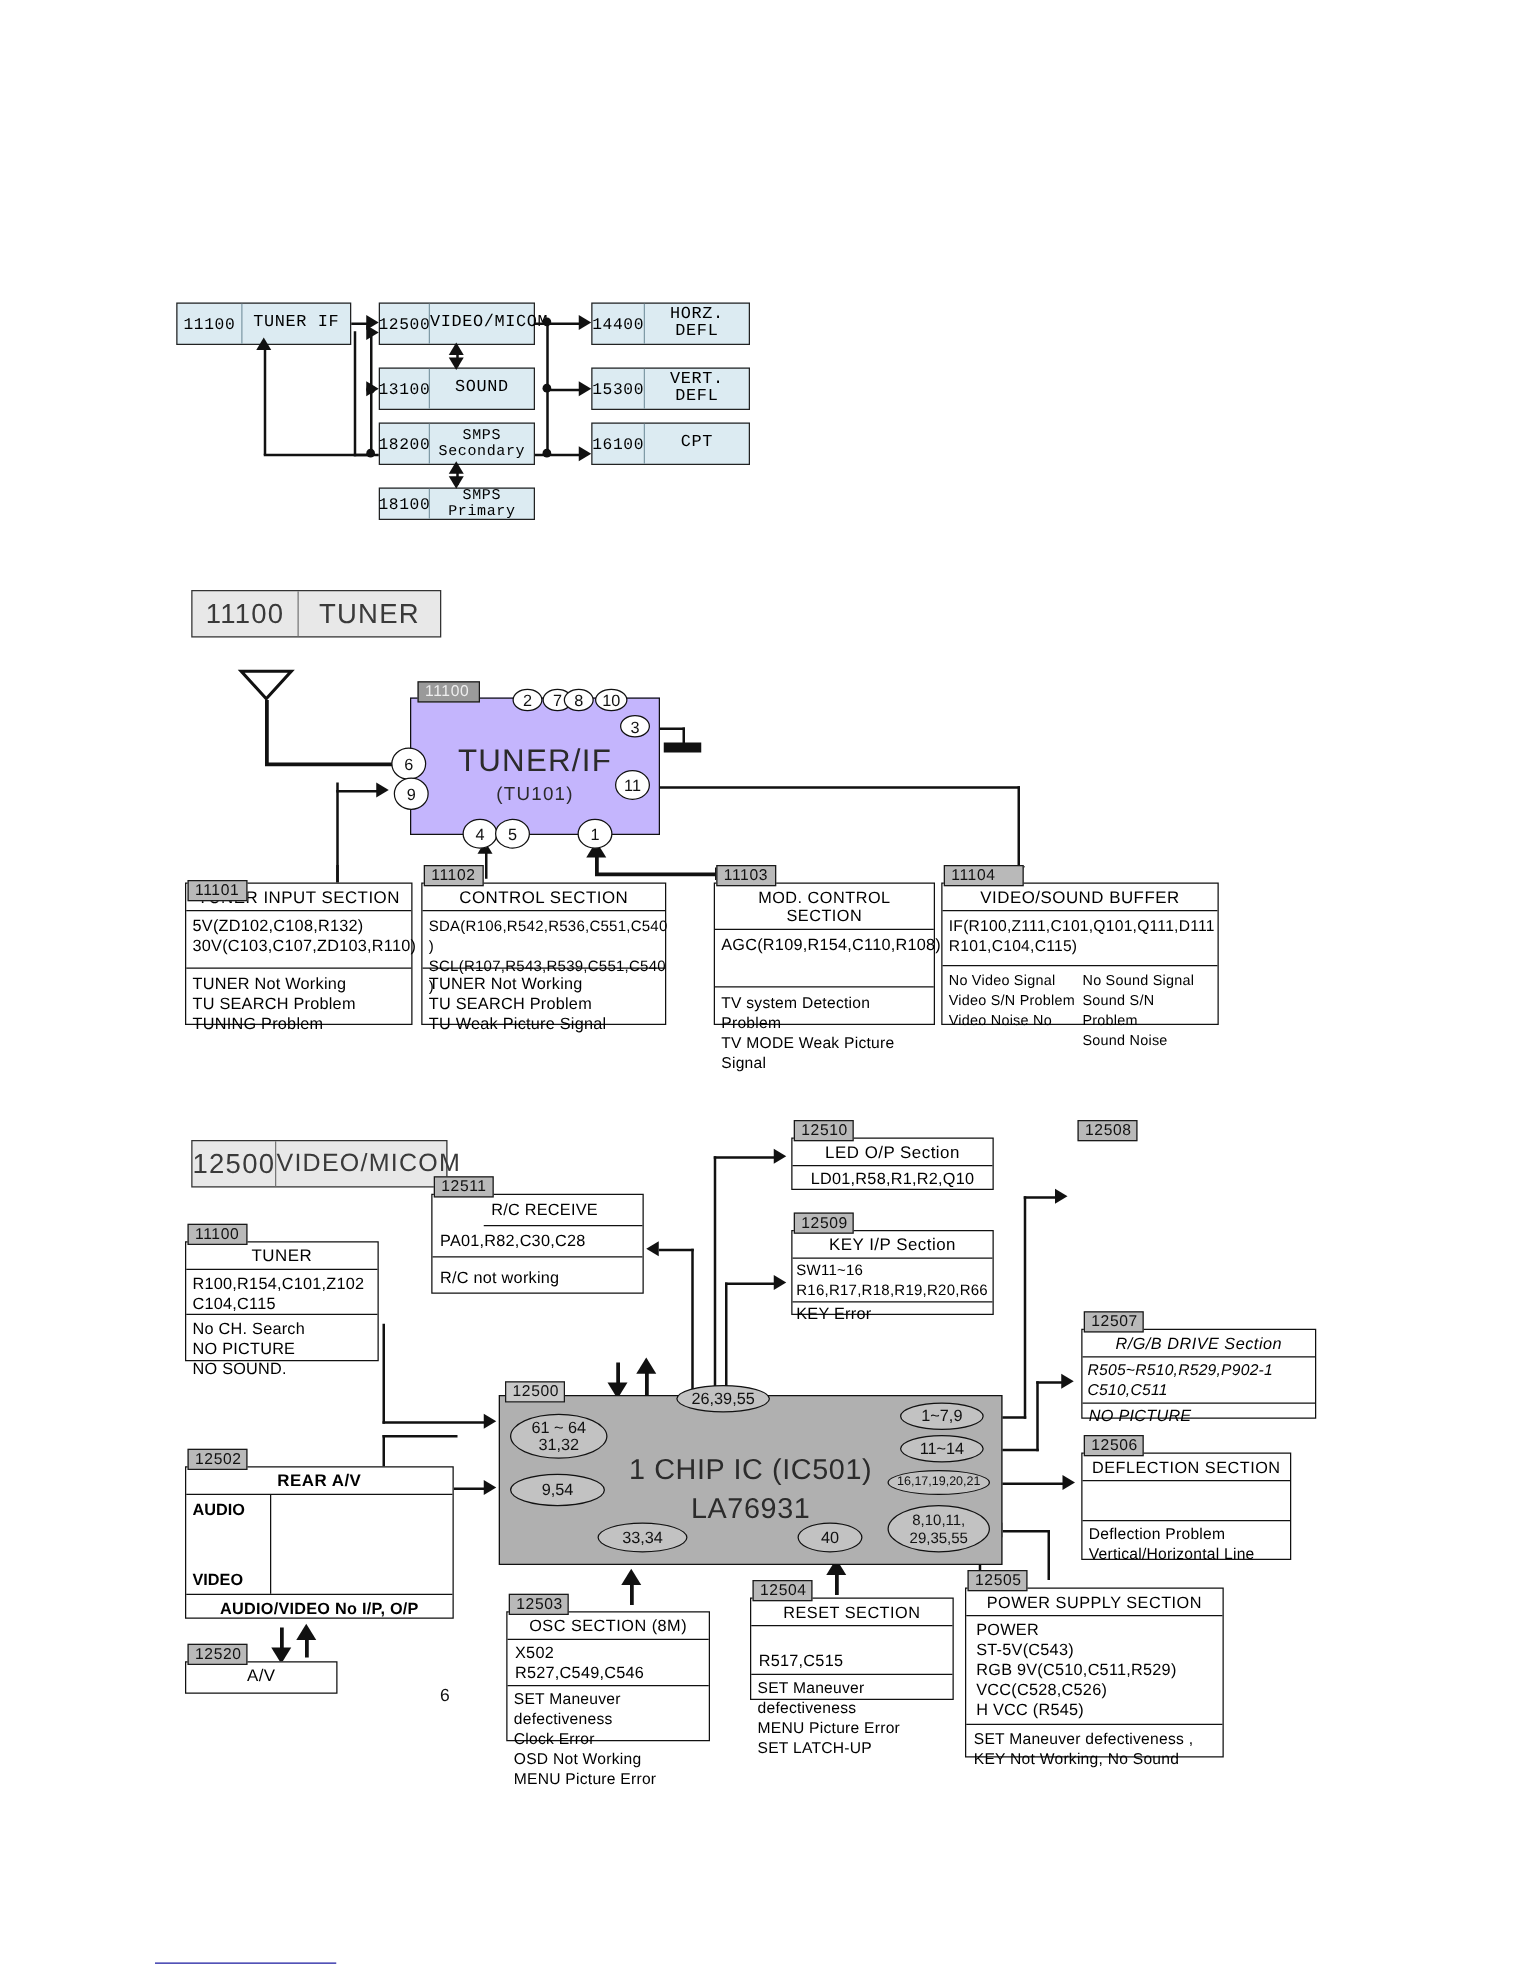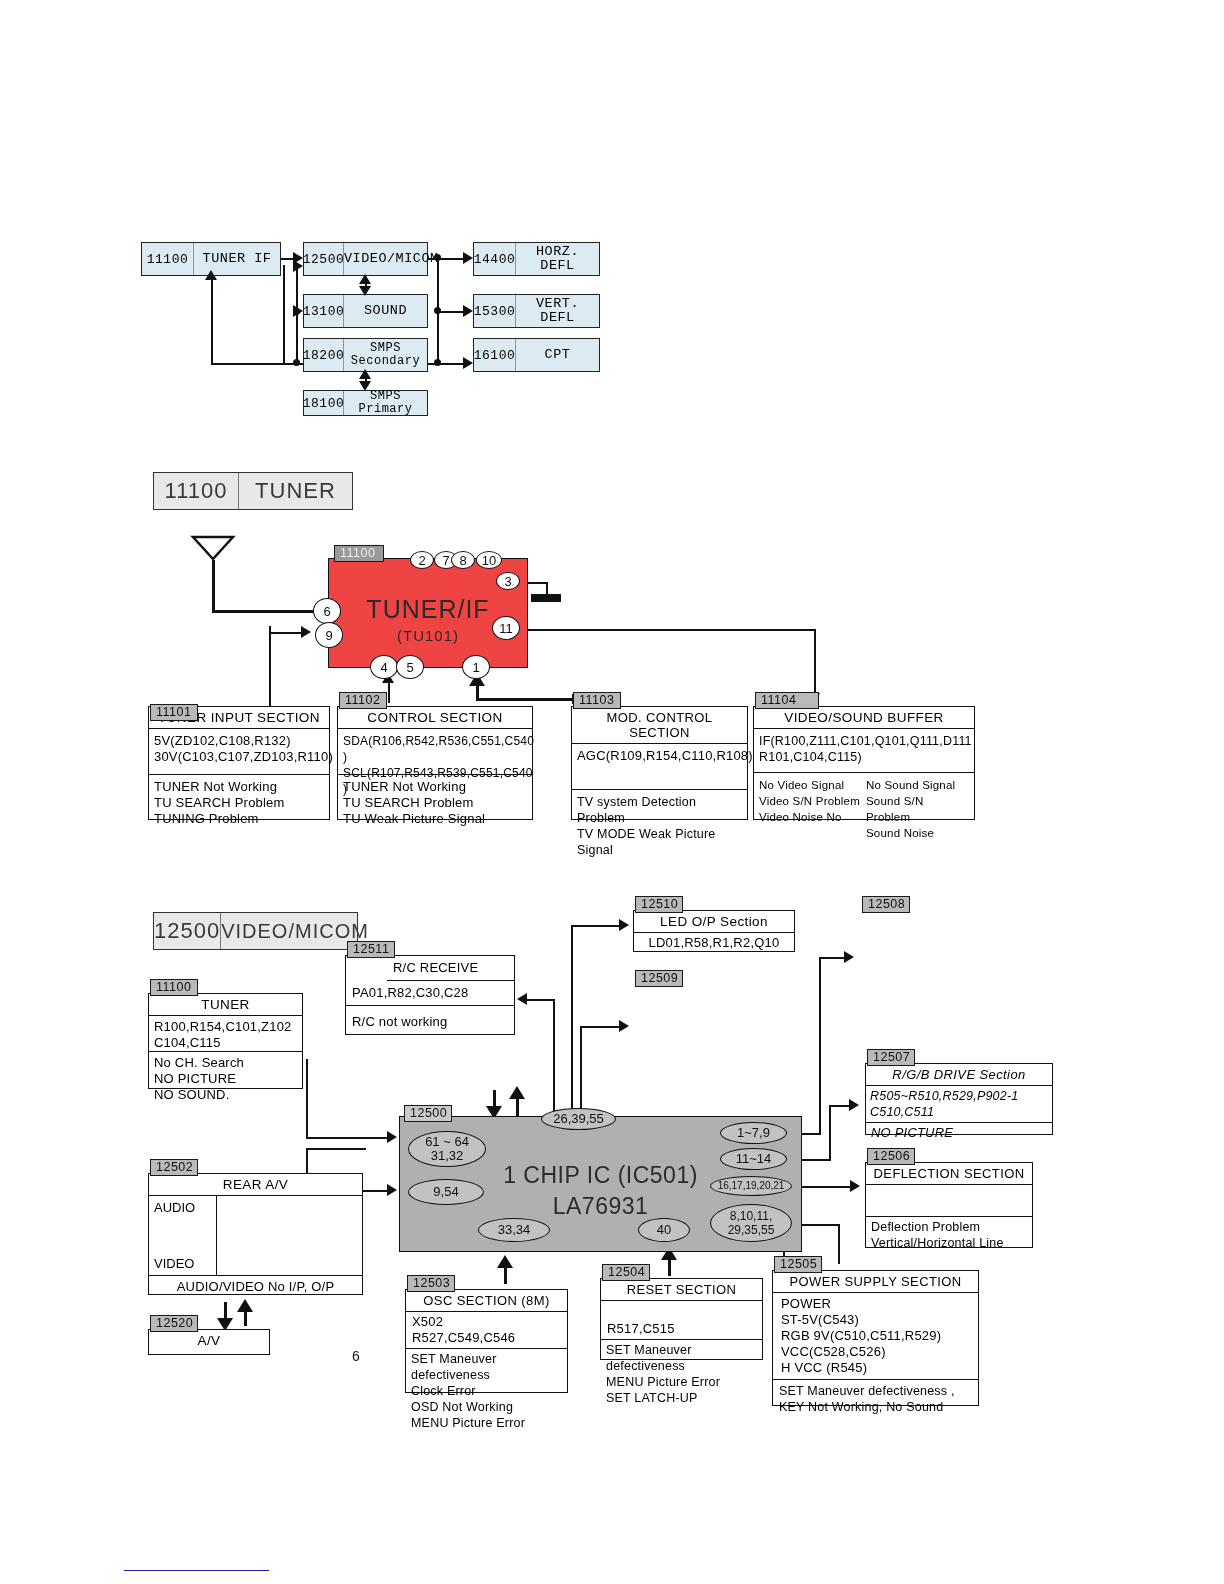--- a/index.html
+++ b/index.html
@@ -43,21 +43,21 @@
   .nowrap{white-space:pre-line;}
 
   
   .ic{position:absolute;background:#b0b0b0;border:1.5px solid #111;box-sizing:border-box;z-index:3;}
   .ic .ictxt{position:absolute;width:100%;text-align:center;color:#2b2b2b;}
   .pin{position:absolute;border:1.5px solid #111;background:#c2c2c2;border-radius:50%;
        display:flex;align-items:center;justify-content:center;text-align:center;
        font-size:13px;line-height:14px;color:#111;z-index:4;box-sizing:border-box;}
 
   
-  .tunerblk{position:absolute;background:#ef4444;border:1.5px solid #111;box-sizing:border-box;z-index:2;}
+  .tunerblk{position:absolute;background:#c4b5fd;border:1.5px solid #111;box-sizing:border-box;z-index:2;}
   .cpin{position:absolute;border:1.5px solid #111;background:#fff;border-radius:50%;
         display:flex;align-items:center;justify-content:center;font-size:13px;color:#111;z-index:5;
         box-sizing:border-box;}
 
   
   .h{position:absolute;height:0;border-top:2px solid #111;z-index:1;}
   .v{position:absolute;width:0;border-left:2px solid #111;z-index:1;}
   .h3{position:absolute;height:0;border-top:3px solid #111;z-index:1;}
   .v3{position:absolute;width:0;border-left:3px solid #111;z-index:1;}
   .dot{position:absolute;width:7px;height:7px;border-radius:50%;background:#111;z-index:2;}
@@ -311,20 +311,26 @@
   <div class="card" style="left:633px;top:910px;width:162px;height:42px;">
     <div class="row ttl">LED O/P Section</div>
     <div class="row bdy" style="text-align:center;padding-top:2px;">LD01,R58,R1,R2,Q10</div>
   </div>
   <div class="tag" style="left:635px;top:896px;width:48px;">12510</div>
 
   <div class="v" style="left:571px;top:925px;height:193px;"></div>
   <div class="h" style="left:571px;top:925px;width:50px;"></div>
   <div class="ar ar-r" style="left:619px;top:919px;"></div>
 
+  <div class="card" style="left:633px;top:984px;width:162px;height:68px;">
+    <div class="row ttl">KEY I/P Section</div>
+    <div class="row bdy nowrap" style="padding:1px 3px;font-size:12px;">SW11~16
+R16,R17,R18,R19,R20,R66</div>
+    <div class="row sym" style="padding:1px 3px;">KEY Error</div>
+  </div>
   <div class="tag" style="left:635px;top:970px;width:48px;">12509</div>
 
   <div class="v" style="left:580px;top:1026px;height:92px;"></div>
   <div class="h" style="left:580px;top:1026px;width:41px;"></div>
   <div class="ar ar-r" style="left:619px;top:1020px;"></div>
 
   <div class="tag" style="left:862px;top:896px;width:48px;">12508</div>
 
   <div class="h" style="left:786px;top:1133px;width:35px;"></div>
   <div class="v" style="left:819px;top:957px;height:178px;"></div>
@@ -348,21 +354,21 @@
     <div class="row ttl" style="font-size:13px;">DEFLECTION SECTION</div>
     <div class="row bdy" style="height:32px;"></div>
     <div class="row sym nowrap" style="padding:2px 5px;font-size:12.5px;">Deflection Problem
 Vertical/Horizontal Line</div>
   </div>
   <div class="tag" style="left:867px;top:1148px;width:48px;">12506</div>
 
   <div class="h" style="left:790px;top:1186px;width:62px;"></div>
   <div class="ar ar-r" style="left:850px;top:1180px;"></div>
 
-  <div class="card" style="left:148px;top:1173px;width:215px;height:122px;">
+  <div class="card" style="left:148px;top:1173px;width:215px;height:122px;font-weight:bold;">
     <div class="row ttl" style="text-align:center;">REAR A/V</div>
     <div class="row" style="height:80px;padding:0;display:flex;">
       <div style="width:68px;box-sizing:border-box;border-right:1px solid #111;position:relative;">
         <div style="position:absolute;left:5px;top:4px;font-size:13px;">AUDIO</div>
         <div style="position:absolute;left:5px;bottom:4px;font-size:13px;">VIDEO</div>
       </div>
     </div>
     <div class="row sym" style="text-align:center;padding:3px;">AUDIO/VIDEO No I/P, O/P</div>
   </div>
   <div class="tag" style="left:150px;top:1159px;width:48px;">12502</div>

